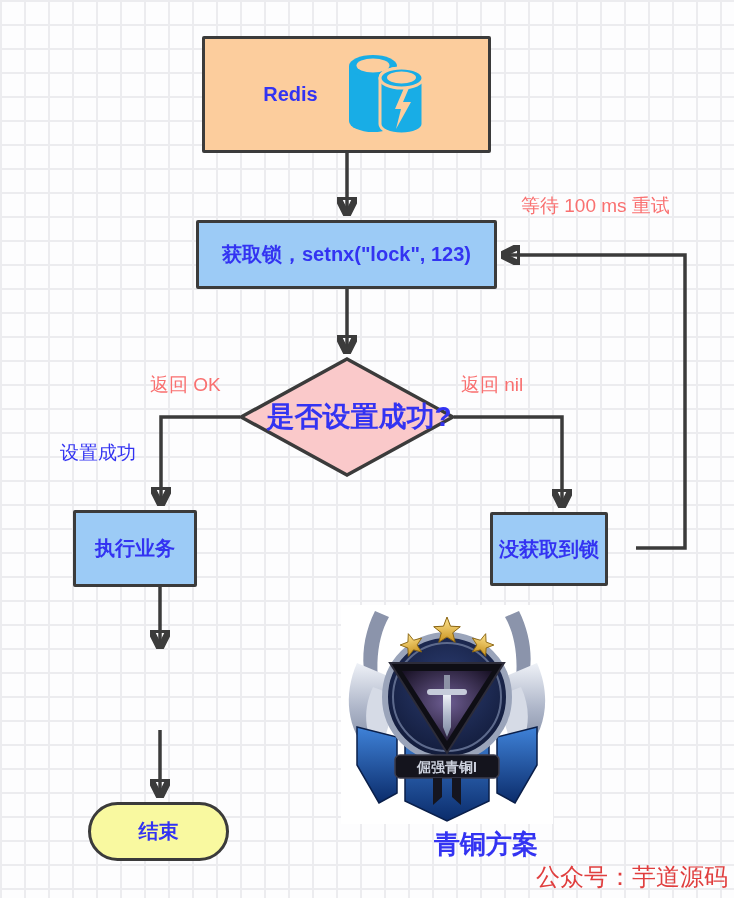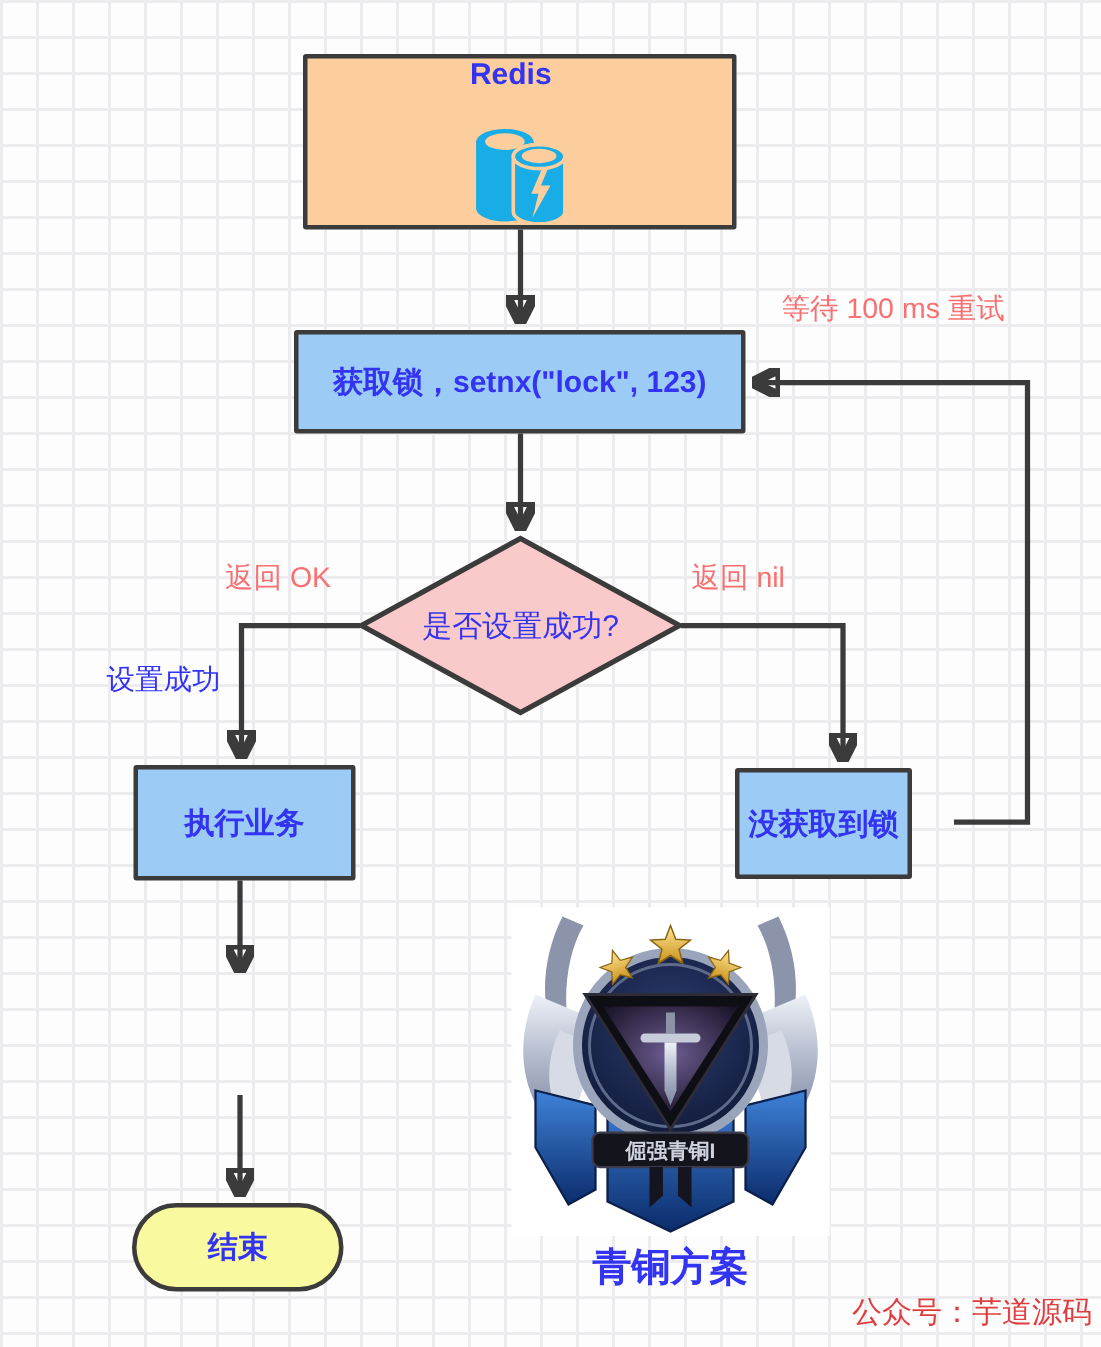--- a/index.html
+++ b/index.html
@@ -21,56 +21,56 @@
     background-image:
       linear-gradient(to right,#ececef 2px,transparent 2px),
       linear-gradient(to bottom,#ececef 2px,transparent 2px);
     background-size:24px 24px;
   }
   .node{
     position:absolute;box-sizing:border-box;
     border:3.5px solid var(--stroke-dark);border-radius:2px;
     display:flex;align-items:center;justify-content:center;
     color:var(--text-blue);font-weight:700;font-size:20px;
-    text-align:center;white-space:nowrap;flex-direction:column;
+    text-align:center;white-space:nowrap;
   }
   #node-redis{left:202px;top:36px;width:289px;height:117px;background:var(--node-orange);gap:24px;}
   #node-redis .label{transform:translateX(-6px);}
   #node-acquire{left:196px;top:220px;width:301px;height:69px;background:var(--node-blue);}
-  #node-execute{left:89px;top:510px;width:148px;height:77px;background:var(--node-blue);}
+  #node-execute{left:73px;top:510px;width:124px;height:77px;background:var(--node-blue);}
   #node-nolock{left:490px;top:512px;width:118px;height:74px;background:var(--node-blue);}
   #node-delete{left:86px;top:653px;width:147px;height:77px;background:var(--node-blue);}
   #node-end{left:88px;top:802px;width:141px;height:59px;background:var(--node-yellow);border-radius:30px;text-align:right;}
   #decision{position:absolute;left:238px;top:356px;width:218px;height:122px;}
   #decision svg{position:absolute;left:0;top:0;}
   #decision .label{
-    position:absolute;left:0;top:0;width:100%;height:100%;
+    position:absolute;left:12px;top:0;width:100%;height:100%;
     display:flex;align-items:center;justify-content:center;
-    color:var(--text-blue);font-weight:400;font-size:20px;
+    color:var(--text-blue);font-weight:700;font-size:28px;
   }
   .edge-label{
     position:absolute;white-space:nowrap;font-weight:400;font-size:19px;
     color:var(--label-red);
   }
   .edge-label.blue{color:var(--text-blue);}
   #lbl-return-ok{left:150px;top:372px;}
   #lbl-return-nil{left:461px;top:372px;text-align:right;}
-  #lbl-set-success{left:71px;top:440px;text-align:center;}
+  #lbl-set-success{left:60px;top:440px;text-align:center;}
   #lbl-retry{left:521px;top:193px;}
   #connectors{position:absolute;left:0;top:0;}
   #connectors path{fill:none;stroke:var(--stroke-dark);stroke-width:3.5px;}
   #badge-panel{position:absolute;left:341px;top:605px;width:212px;height:219px;background:#ffffff;}
   #badge-caption{
     position:absolute;left:338px;top:827px;width:218px;text-align:center;
-    color:var(--text-blue);font-weight:700;font-size:26px;
+    color:var(--text-blue);font-weight:700;font-size:26px;padding-left:39px;
   }
   #footer-credit{
     position:absolute;top:861px;right:6px;
     font-family:"Liberation Serif","DejaVu Serif",serif;
-    color:var(--footer-red);font-size:20px;white-space:nowrap;
+    color:var(--footer-red);font-size:24px;white-space:nowrap;
   }
 </style>
 </head>
 <body>
 
 <div id="canvas">
 
   <svg id="connectors" width="734" height="898" viewBox="0 0 734 898" aria-hidden="true">
     <defs>
       <marker id="arrow" viewBox="0 0 10 10" refX="9" refY="5" markerWidth="5.5" markerHeight="5.5" orient="auto-start-reverse">

